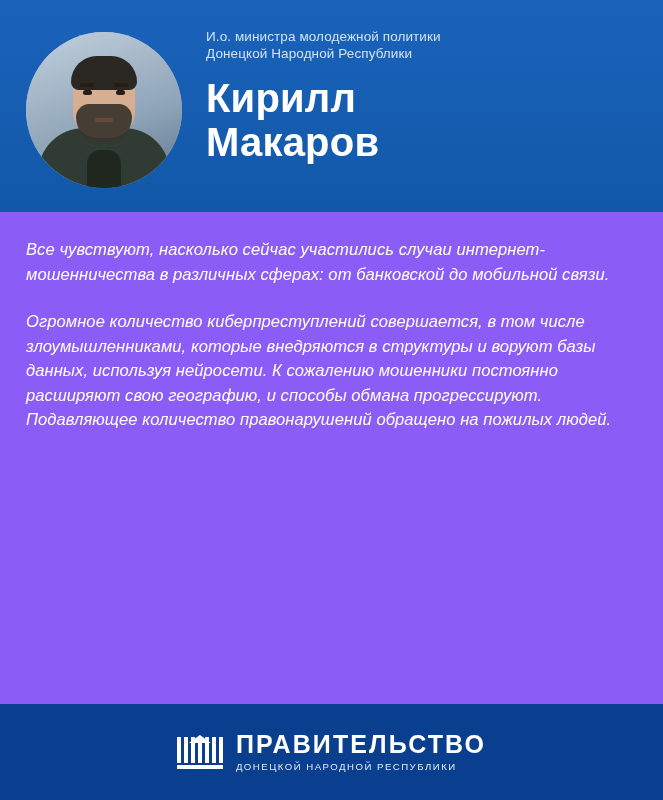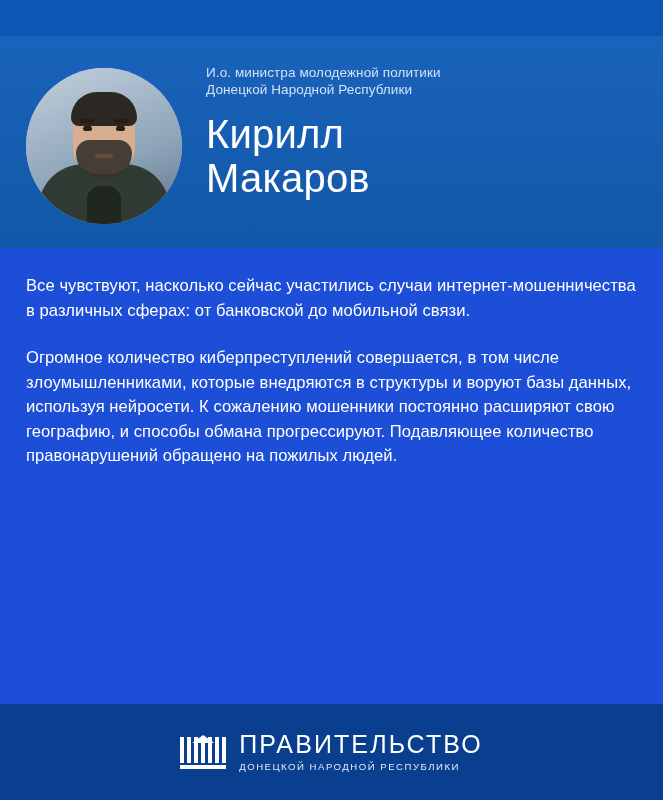--- a/index.html
+++ b/index.html
@@ -27,21 +27,20 @@
   
   .header {
     position: relative;
     height: 212px;
     background: #1a5fb4;
     background: linear-gradient(180deg, #1a63bb 0%, #1258a8 100%);
     display: flex;
     align-items: flex-start;
     padding: 22px 26px 0 26px;
     box-sizing: border-box;
-    margin-top: 36px;
   }
 
   .portrait-wrap {
     width: 156px;
     height: 156px;
     border-radius: 50%;
     overflow: hidden;
     flex: 0 0 auto;
     margin-top: 10px;
     background: #9bb4cf;
@@ -157,32 +156,33 @@
     font-size: 13.5px;
     line-height: 17px;
     color: #d3e2f5;
     letter-spacing: .1px;
     margin-bottom: 14px;
     white-space: pre-line;
   }
   .person-name {
     font-size: 40px;
     line-height: 44px;
-    font-weight: normal;
+    font-weight: bold;
     color: #ffffff;
     letter-spacing: .2px;
     white-space: pre-line;
   }
 
   
   .content {
     flex: 1 1 auto;
     padding: 26px 26px 8px 26px;
     box-sizing: border-box;
-    background: #1d4ed8;
+    background: #8b5cf6;
+    font-style: italic;
   }
   .para {
     font-size: 16.6px;
     line-height: 24.5px;
     color: #ffffff;
     margin: 0 0 23px 0;
     letter-spacing: .05px;
   }
   .para:last-child { margin-bottom: 0; }
 
@@ -222,21 +222,21 @@
   .emblem .cap {
     position: absolute;
     left: 12px; right: 12px; top: 0;
     height: 8px;
     background: #ffffff;
     clip-path: polygon(50% 0, 100% 100%, 0 100%);
   }
   .footer-text { line-height: 1; }
   .footer-title {
     font-size: 25px;
-    font-weight: normal;
+    font-weight: bold;
     letter-spacing: 2.1px;
     color: #ffffff;
   }
   .footer-sub {
     margin-top: 5px;
     font-size: 9.6px;
     letter-spacing: 1.5px;
     color: #e2ecf9;
   }
 </style>

